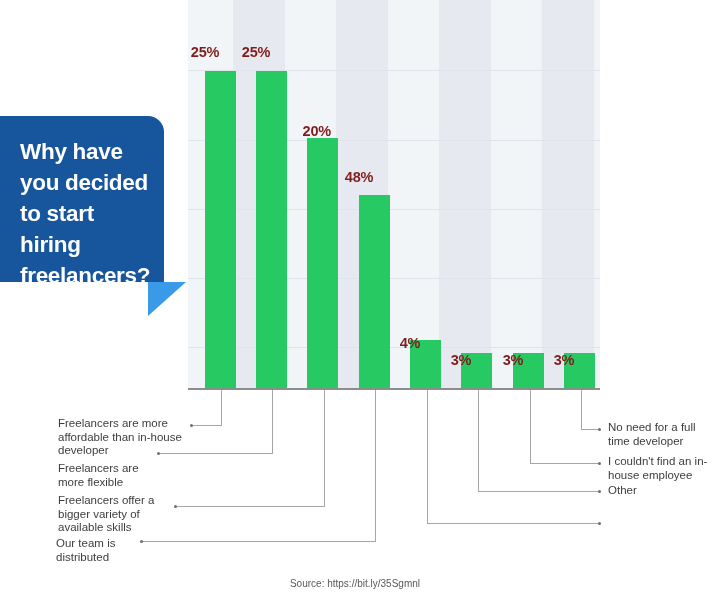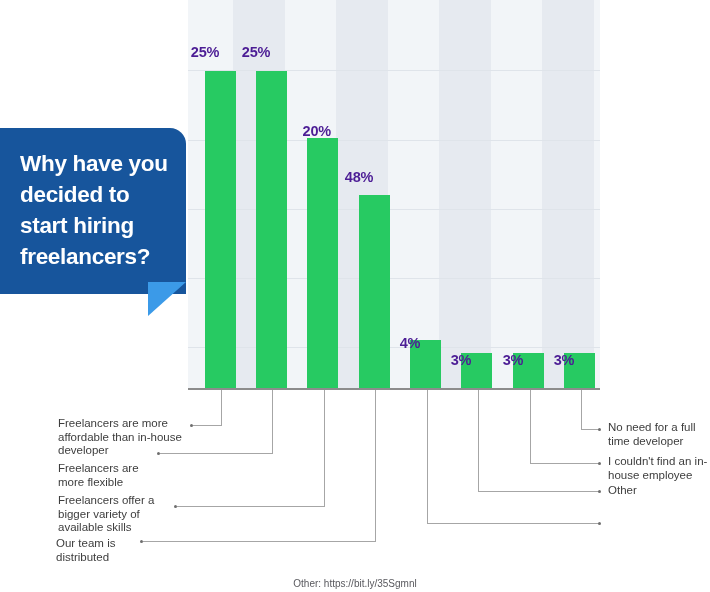--- a/index.html
+++ b/index.html
@@ -34,30 +34,30 @@
   }
   .bar{
     position:absolute;
     background:#27ca62;
     bottom:0;
   }
   .barlabel{
     position:absolute;
     font-size:14.5px;
     font-weight:bold;
-    color:#4c1d95;
+    color:#7f1d1d;
     text-align:center;
     letter-spacing:-0.2px;
   }
 
   
   #callout{
     position:absolute;
-    left:0px; top:128px;
-    width:186px; height:166px;
+    left:0px; top:116px;
+    width:164px; height:166px;
     background:#17559c;
     border-top-right-radius:16px;
     border-bottom-right-radius:0;
     border-top-left-radius:0;
     z-index:5;
   }
   #callout .ctext{
     position:absolute;
     left:20px; top:20px; right:10px;
     color:#ffffff;
@@ -187,15 +187,15 @@
   <div class="lab" style="left:58px;top:462px;width:100px;">Freelancers are more flexible</div>
   <div class="lab" style="left:58px;top:417px;width:132px;">Freelancers are more affordable than in-house developer</div>
   <div class="lab" style="left:58px;top:494px;width:115px;">Freelancers offer a bigger variety of available skills</div>
   <div class="lab" style="left:56px;top:537px;width:86px;">Our team is distributed</div>
 
   <div class="lab r" style="left:608px;top:421px;width:98px;">No need for a full time developer</div>
   <div class="lab r" style="left:608px;top:455px;width:100px;">I couldn't find an in-house employee</div>
   <div class="lab r" style="left:608px;top:484px;width:96px;">Other</div>
 
 
-  <div id="source">Other: https://bit.ly/35Sgmnl</div>
+  <div id="source">Source: https://bit.ly/35Sgmnl</div>
 
 </div>
 
 </body></html>

